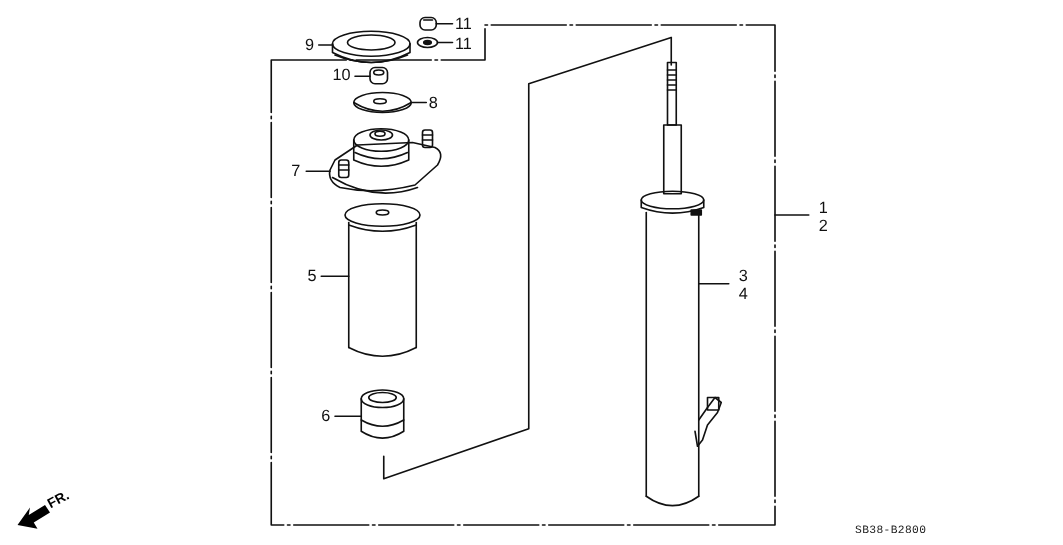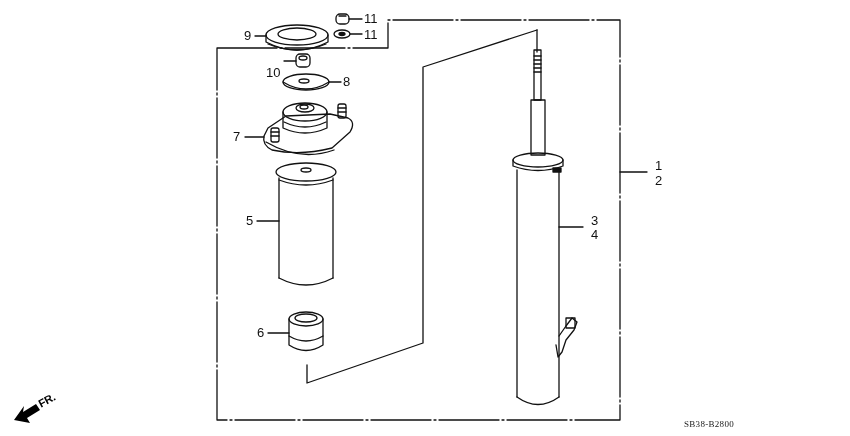--- a/index.html
+++ b/index.html
@@ -1,19 +1,19 @@
 <!DOCTYPE html>
 <html><head>
   <meta charset="utf-8">
   <style>
     html, body { margin: 0; padding: 0; background: #ffffff; }
     body { width: 850px; height: 436px; position: relative; overflow: hidden; font-family: "Liberation Sans", sans-serif; }
     #diagram { position: absolute; left: 0; top: 0; width: 850px; height: 436px; }
     .lbl { position: absolute; font-family: "Liberation Sans", sans-serif; font-size: 13px; color: #111; line-height: 13px; }
-    .code { position: absolute; font-family: Liberation Serif, serif; font-size: 9px; color: #222; letter-spacing: 0.3px; }
+    .code { position: absolute; font-family: Liberation Mono, monospace; font-size: 9px; color: #222; letter-spacing: 0.3px; }
     .fr { position: absolute; font-family: "Liberation Sans", sans-serif; font-weight: bold; font-size: 11px; color: #000; transform: rotate(-28deg); }
   </style>
 </head>
 <body>
 
 <svg id="diagram" viewBox="0 0 850 436" xmlns="http://www.w3.org/2000/svg">
   <g fill="none" stroke="#111" stroke-width="1.3" stroke-linejoin="round" stroke-linecap="round">
 
     <g>
       <polyline points="217,48 388,48 388,20 620,20 620,420 217,420 217,48" stroke-dasharray="60 3 2 3"></polyline>
@@ -119,21 +119,21 @@
 
     <g fill="#000" stroke="none">
       <polygon points="14,420 24,406 23,412 36,404 40,410 27,418 30,423"></polygon>
     </g>
   </g>
 </svg>
 
 <div class="lbl" style="left:244px;top:29px;">9</div>
 <div class="lbl" style="left:364px;top:12px;">11</div>
 <div class="lbl" style="left:364px;top:28px;">11</div>
-<div class="lbl" style="left:266px;top:66px;text-align:right;">10</div>
+<div class="lbl" style="left:266px;top:53px;text-align:right;">10</div>
 <div class="lbl" style="left:343px;top:75px;">8</div>
 <div class="lbl" style="left:233px;top:130px;">7</div>
 <div class="lbl" style="left:246px;top:214px;">5</div>
 <div class="lbl" style="left:257px;top:326px;">6</div>
 <div class="lbl" style="left:591px;top:214px;">3</div>
 <div class="lbl" style="left:591px;top:228px;">4</div>
 <div class="lbl" style="left:655px;top:159px;">1</div>
 <div class="lbl" style="left:655px;top:174px;">2</div>
 
 <div class="fr" style="left:38px;top:394px;">FR.</div>

